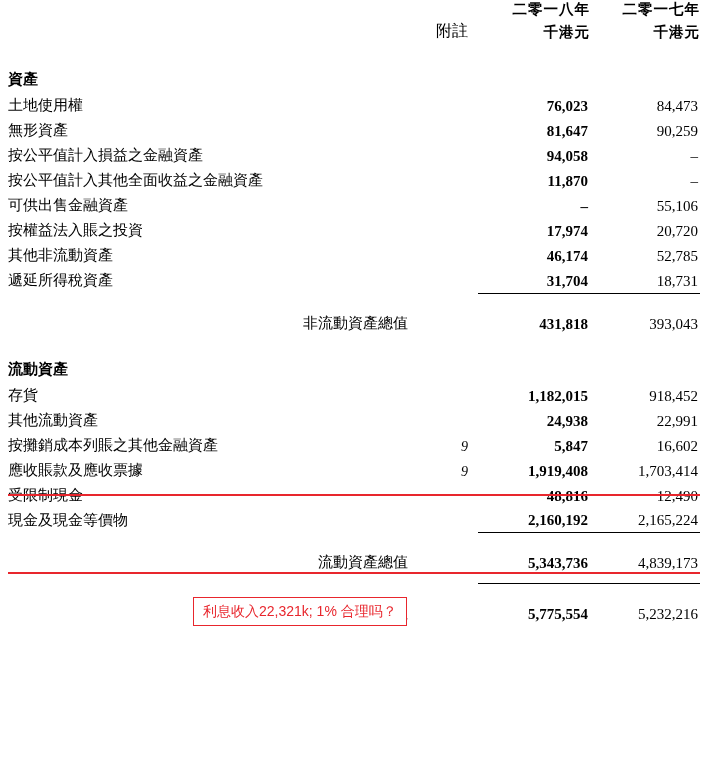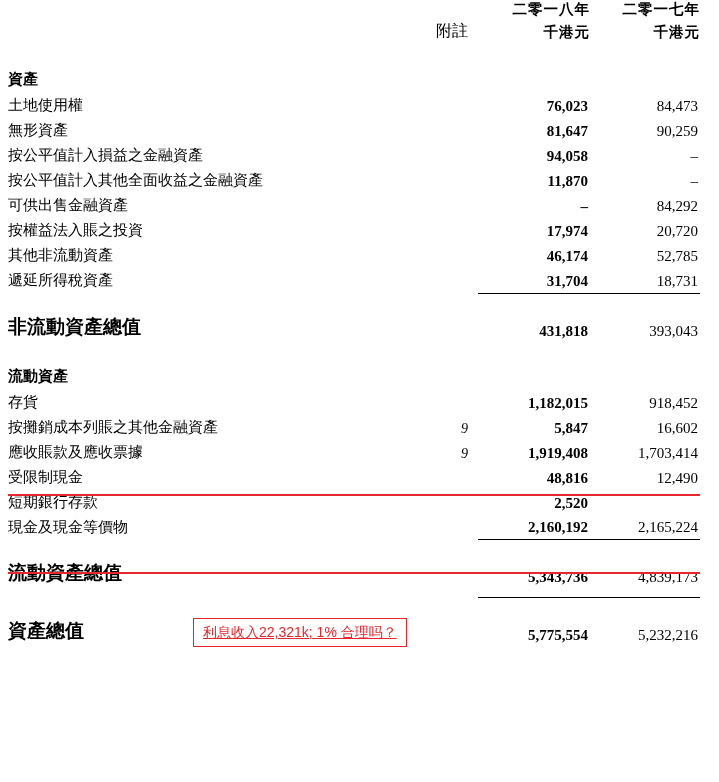--- a/index.html
+++ b/index.html
@@ -88,23 +88,23 @@
   .num {
     font-size: 15px;
     text-align: right;
     padding-top: 3px;
     padding-bottom: 3px;
     padding-right: 2px;
     white-space: nowrap;
   }
   .num.bold { font-weight: bold; }
   .total-label {
-    font-size: 19px;
-    font-weight: bold;
-    text-align: left;
+    font-size: 15px;
+    font-weight: normal;
+    text-align: right;
     padding-top: 9px;
     padding-bottom: 3px;
     white-space: nowrap;
   }
   .rule-top > td.num,
   .rule-top > td.ruled {
     border-top: 1px solid #000;
   }
   .spacer td { height: 14px; }
   .spacer-sm td { height: 8px; }
@@ -187,21 +187,21 @@
       <tr>
         <td class="row-label">按公平值計入其他全面收益之金融資產</td>
         <td class="row-note"></td>
         <td class="num bold">11,870</td>
         <td class="num">–</td>
       </tr>
       <tr>
         <td class="row-label">可供出售金融資產</td>
         <td class="row-note"></td>
         <td class="num bold">–</td>
-        <td class="num">84,292</td>
+        <td class="num">55,106</td>
       </tr>
       <tr>
         <td class="row-label">按權益法入賬之投資</td>
         <td class="row-note"></td>
         <td class="num bold">17,974</td>
         <td class="num">20,720</td>
       </tr>
       <tr>
         <td class="row-label">其他非流動資產</td>
         <td class="row-note"></td>
@@ -236,46 +236,46 @@
       <tr>
         <td class="section-title">流動資產</td>
         <td colspan="3"></td>
       </tr>
 
       <tr>
         <td class="row-label">存貨</td>
         <td class="row-note"></td>
         <td class="num bold">1,182,015</td>
         <td class="num">918,452</td>
+      </tr>
+      <tr>
+        <td class="row-label">其他流動資產</td>
+        <td class="row-note"></td>
+        <td class="num bold">24,938</td>
+        <td class="num">22,991</td>
       </tr>
       <tr>
         <td class="row-label">按攤銷成本列賬之其他金融資產</td>
         <td class="row-note">9</td>
         <td class="num bold">5,847</td>
         <td class="num">16,602</td>
       </tr>
       <tr>
         <td class="row-label">應收賬款及應收票據</td>
         <td class="row-note">9</td>
         <td class="num bold">1,919,408</td>
         <td class="num">1,703,414</td>
       </tr>
       <tr>
         <td class="row-label">受限制現金</td>
         <td class="row-note"></td>
         <td class="num bold">48,816</td>
         <td class="num">12,490</td>
       </tr>
       <tr>
-        <td class="row-label">短期銀行存款</td>
-        <td class="row-note"></td>
-        <td class="num bold">2,520</td>
-        <td class="num"></td>
-      </tr>
-      <tr>
         <td class="row-label">現金及現金等價物</td>
         <td class="row-note"></td>
         <td class="num bold">2,160,192</td>
         <td class="num">2,165,224</td>
       </tr>
 
       <tr class="rule-top spacer-xs">
         <td></td>
           <td></td>
         <td class="num"></td>
@@ -305,15 +305,15 @@
         <td></td>
         <td class="num bold">5,775,554</td>
         <td class="num">5,232,216</td>
       </tr>
     </tbody>
   </table>
 
   <div class="red-line" style="top:494px;"></div>
   <div class="red-line" style="top:572px;"></div>
 
-  <div class="annotation" style="left:193px; top:618px;text-decoration:underline;">利息收入22,321k; 1% 合理吗？</div>
+  <div class="annotation" style="left:193px; top:597px;">利息收入22,321k; 1% 合理吗？</div>
 
 </div>
 
 </body></html>

